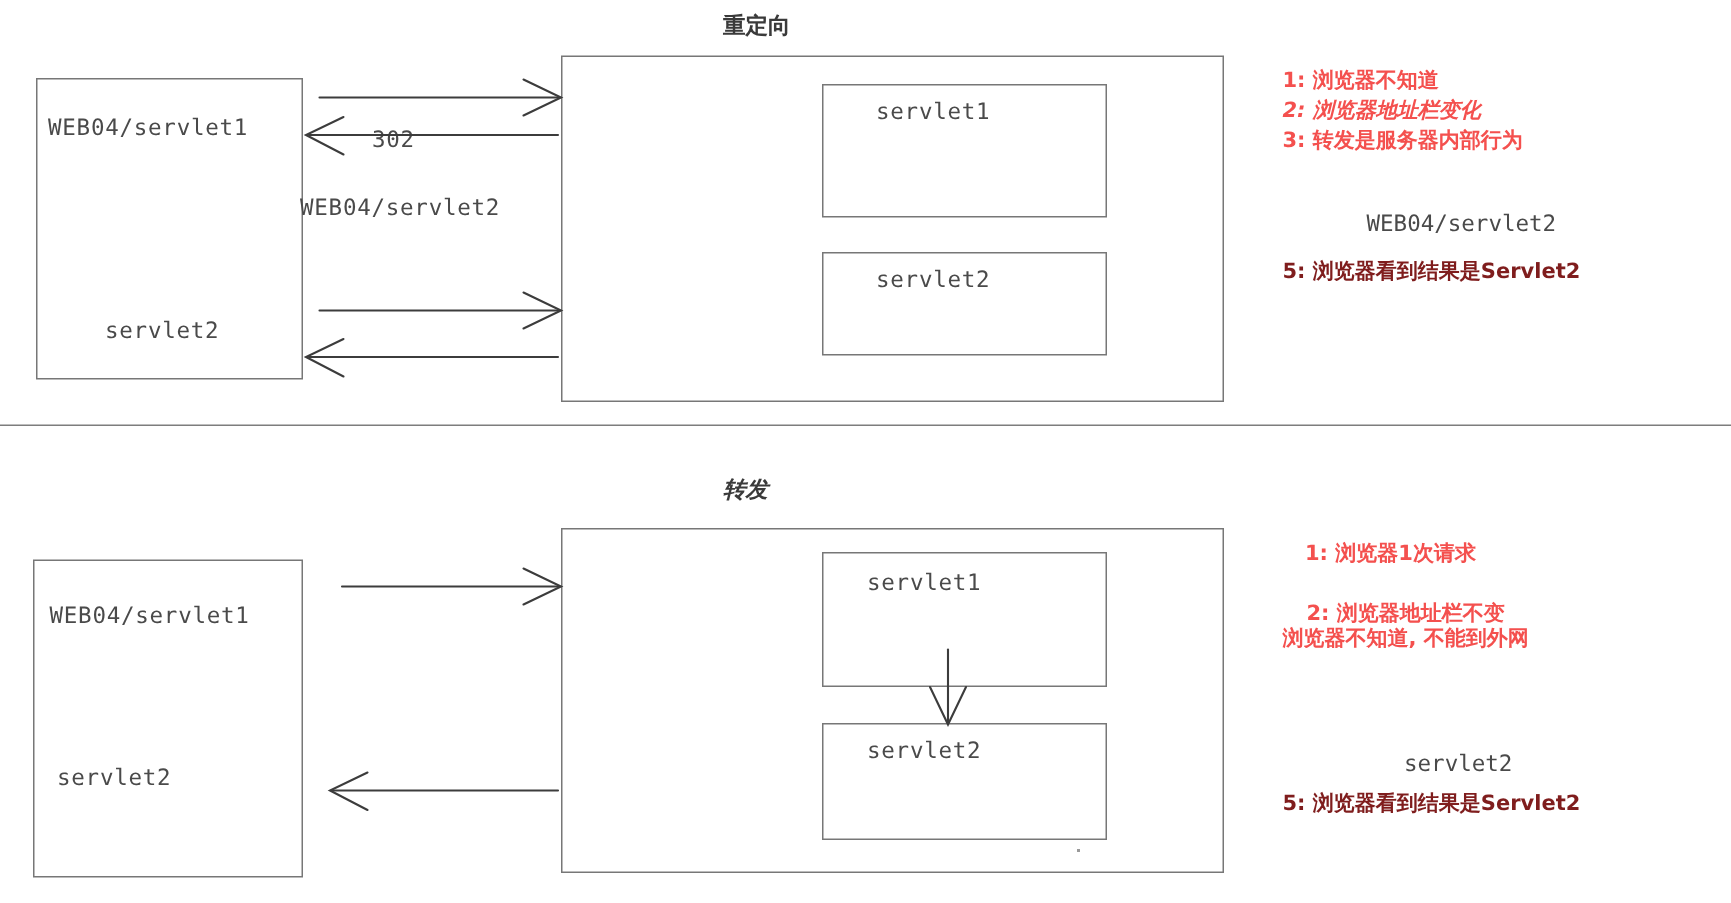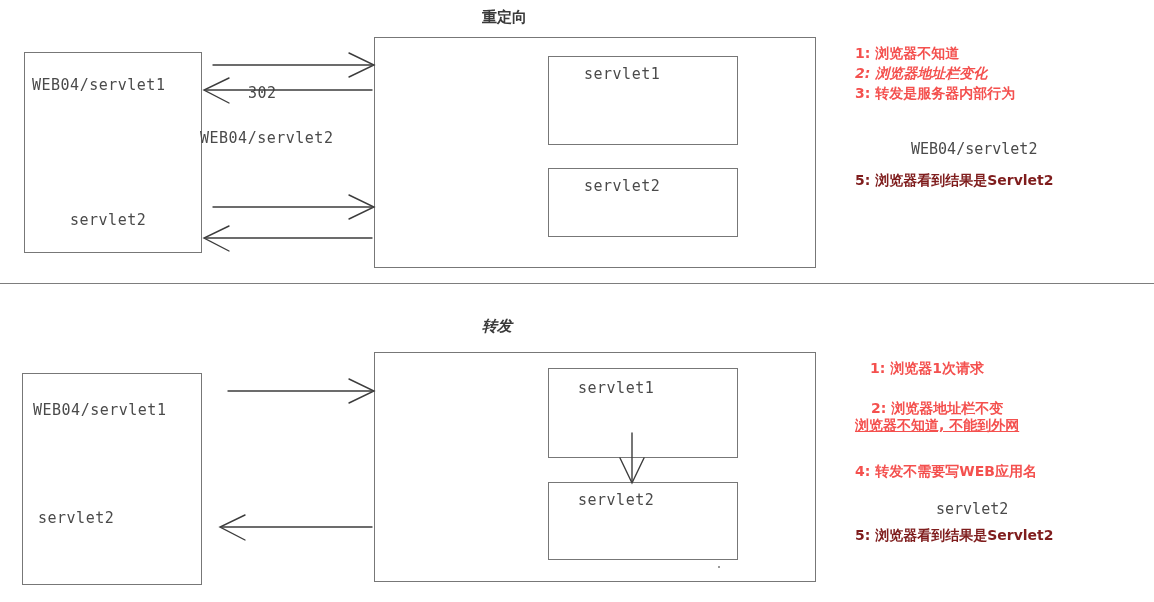--- a/index.html
+++ b/index.html
@@ -98,22 +98,21 @@
   <div class="box" style="left:548px;top:368px;width:190px;height:90px;"></div>
   <div class="label mono" style="left:578px;top:379px;">servlet1</div>
 
   <div class="box" style="left:548px;top:482px;width:190px;height:78px;"></div>
   <div class="label mono" style="left:578px;top:491px;">servlet2</div>
 
   <div class="dot" style="left:718px;top:566px;"></div>
 
   <div class="note note-red" style="left:870px;top:360px;">1:  浏览器1次请求</div>
   <div class="note note-red" style="left:855px;top:400px;margin-left:16px;">2:  浏览器地址栏不变</div>
-  <div class="note note-red" style="left:855px;top:417px;text-decoration:underline;">    浏览器不知道, 不能到外网</div>
-  <div class="note note-red" style="left:855px;top:463px;">4:  转发不需要写WEB应用名</div>
+  <div class="note note-red" style="left:855px;top:417px;">    浏览器不知道, 不能到外网</div>
   <div class="note-mono" style="left:936px;top:500px;">servlet2</div>
   <div class="note note-blue" style="left:855px;top:527px;">5:  浏览器看到结果是Servlet2</div>
 
   <svg class="lines" viewBox="0 0 1154 602" xmlns="http://www.w3.org/2000/svg">
     <g stroke="#3c3c3c" stroke-width="1.4" fill="none" stroke-linecap="round">
 
       <line x1="213" y1="65" x2="372" y2="65"></line>
       <polyline points="349,53 374,65 349,77"></polyline>
 
       <line x1="206" y1="90" x2="372" y2="90"></line>

